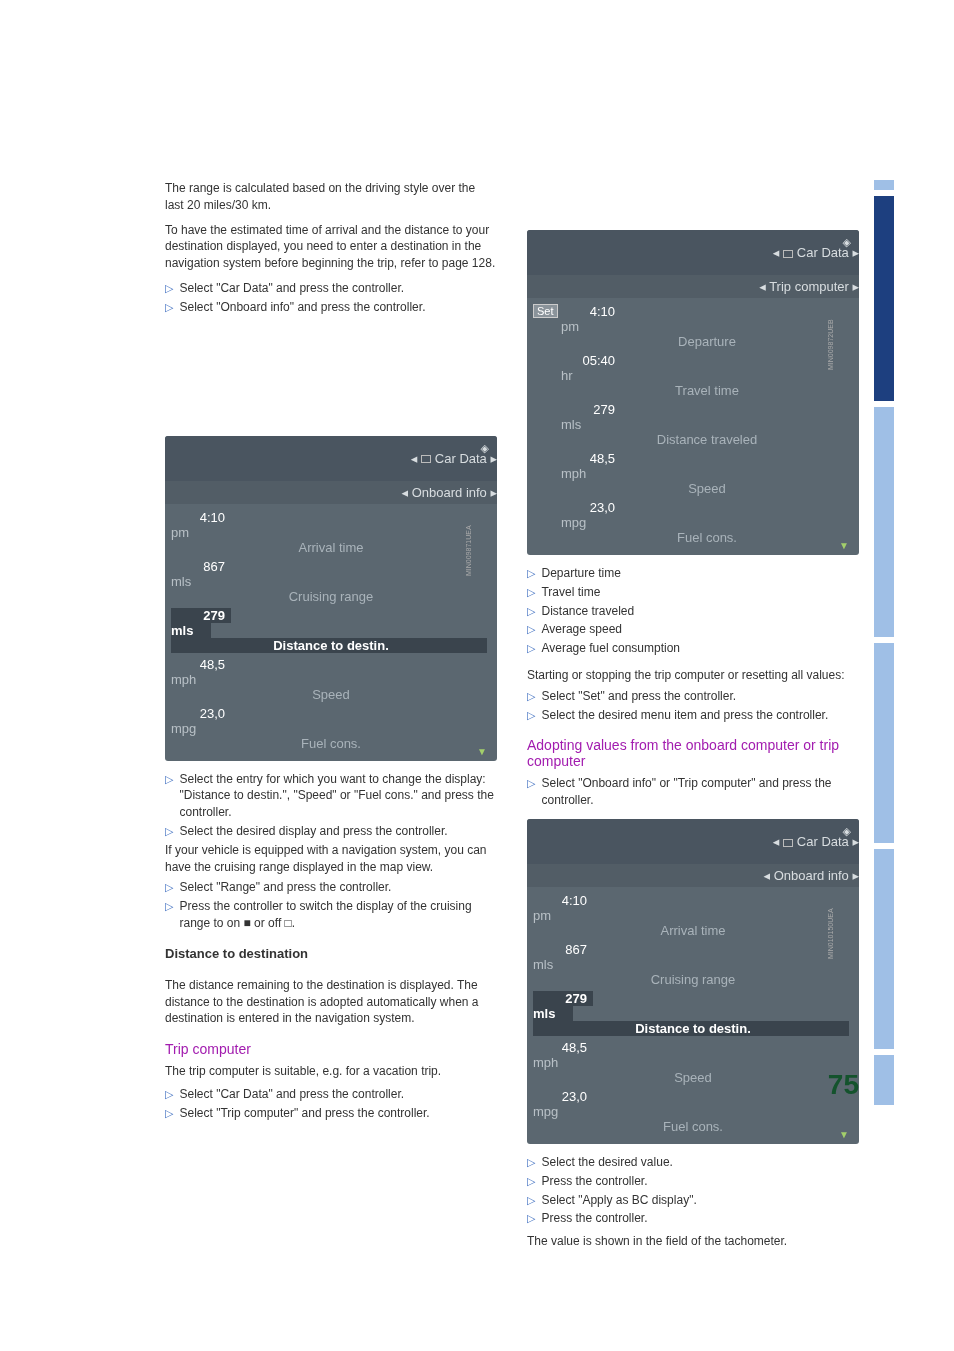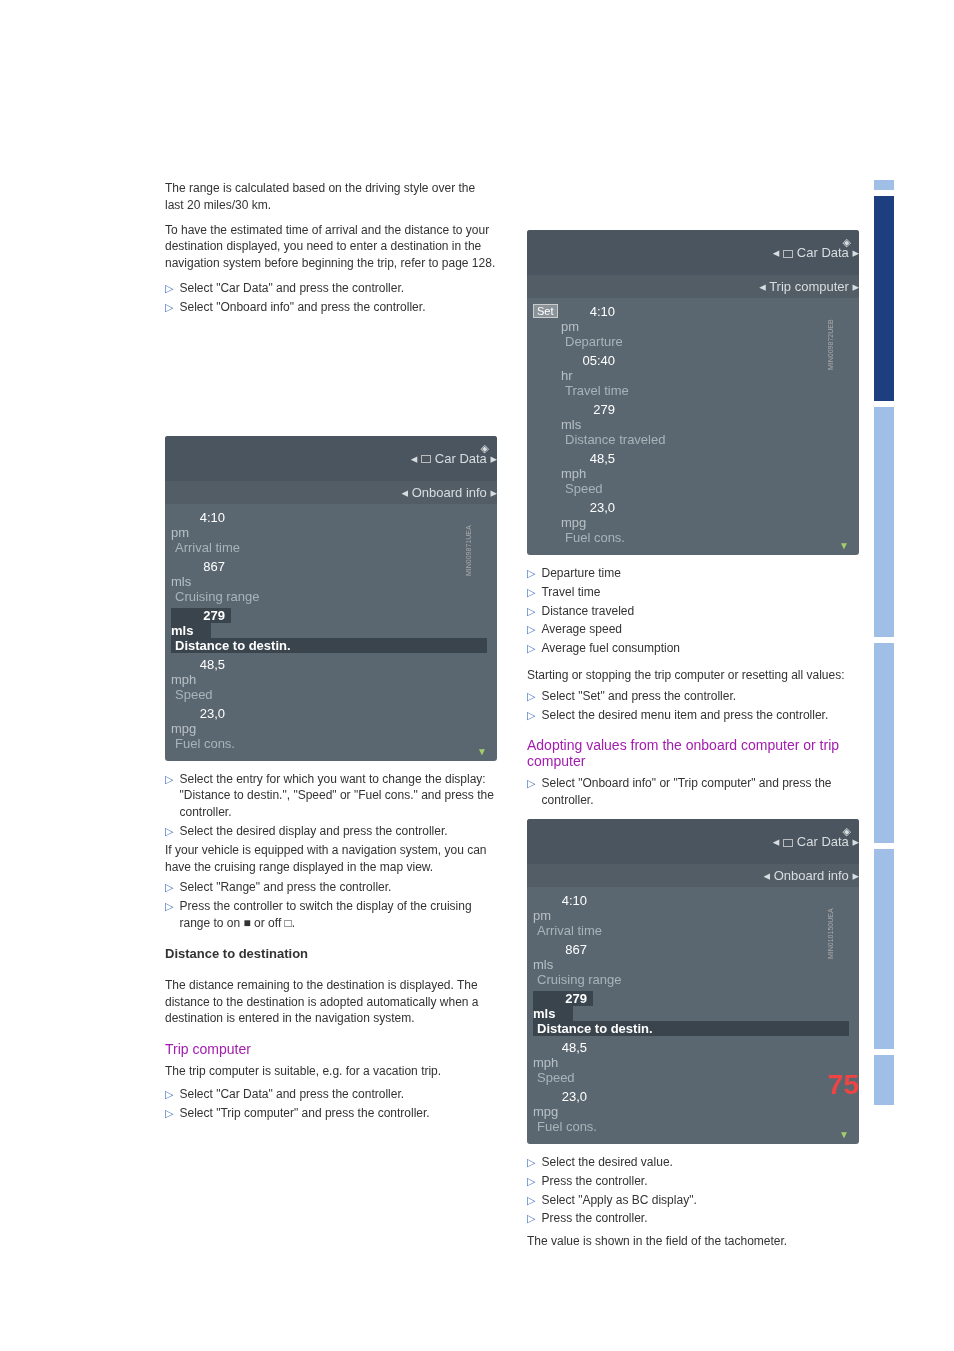--- a/index.html
+++ b/index.html
@@ -100,20 +100,21 @@
   .cell-unit {
     width: 40px;
     text-align: left;
     padding-right: 6px;
     color: #b8c0c6;
   }
   .cell-label {
     flex: 1;
     color: #a9b3ba;
     padding-left: 4px;
+    text-align: center;
   }
   .menu-row.hl .cell-val,
   .menu-row.hl .cell-unit,
   .menu-row.hl .cell-label {
     background: #3a444d;
     color: #fff;
     font-weight: bold;
   }
   .menu-body { padding: 4px 10px 8px 6px; position: relative; }
   .set-badge {
@@ -142,21 +143,21 @@
   h3.sub-black {
     color: #333;
     font-size: 13px;
     font-weight: bold;
     margin: 14px 0 16px 0;
   }
   .page-num {
     position: absolute;
     right: 95px;
     bottom: 250px;
-    color: #ef4444;
+    color: #14532d;
     font-size: 28px;
     font-weight: bold;
   }
   .top-icon {
     position: absolute;
     right: 8px;
     top: 6px;
     font-size: 11px;
     color: #d8dde0;
   }

